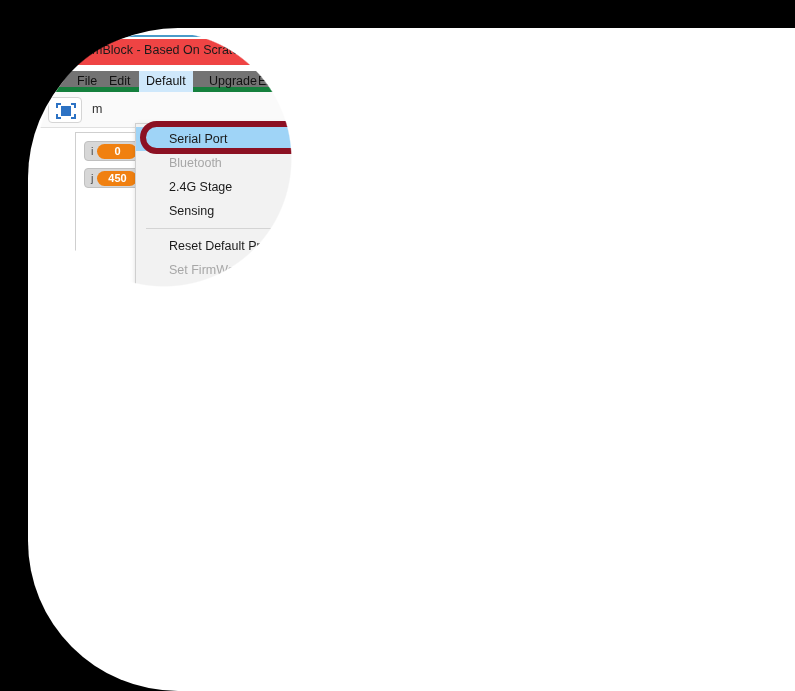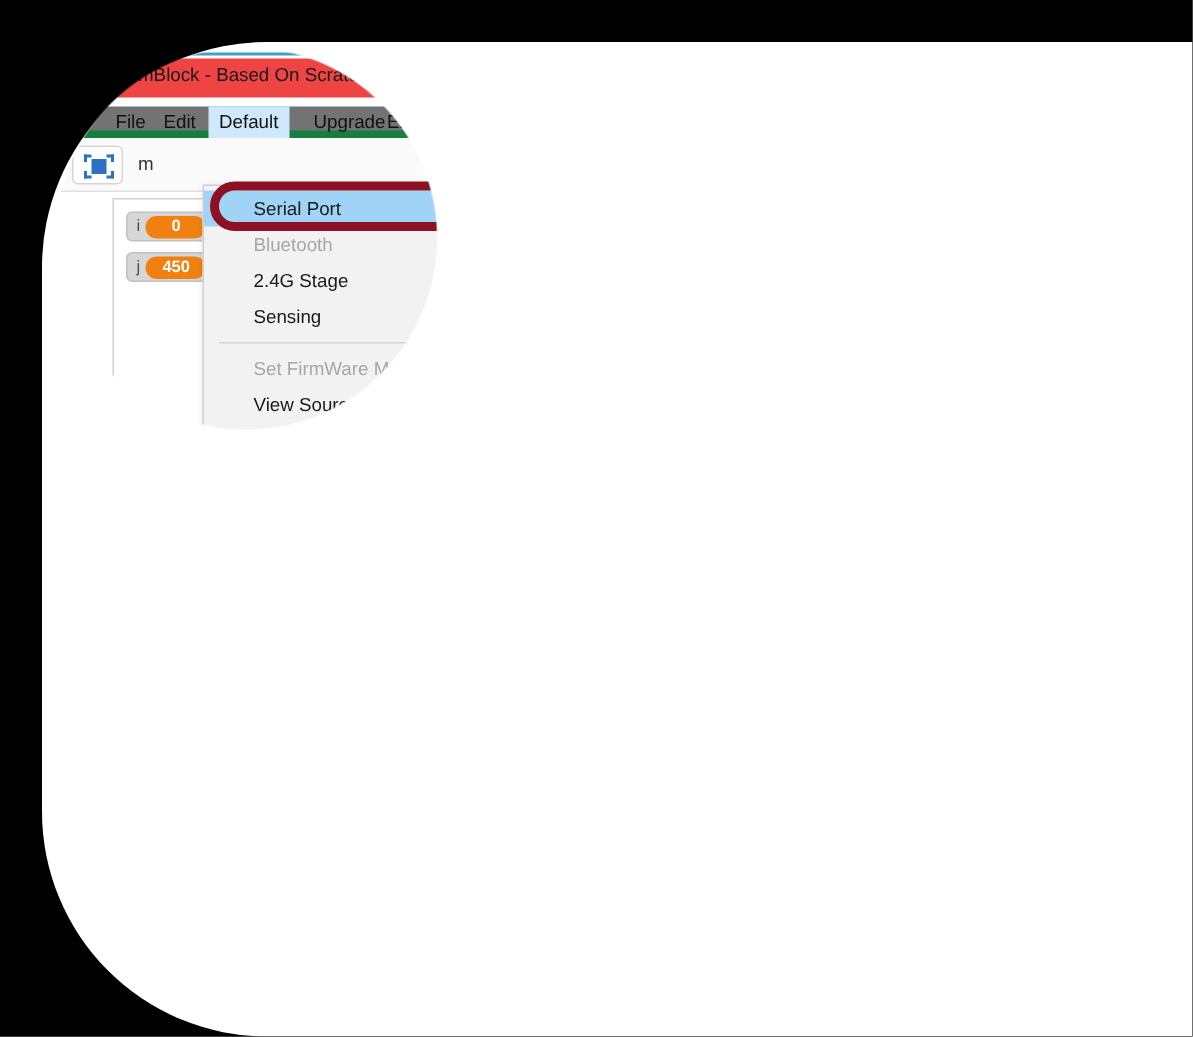--- a/index.html
+++ b/index.html
@@ -562,20 +562,24 @@
         </div>
         <div class="mi">
           <span>2.4G Stage</span>
           <span class="arr">›</span>
         </div>
         <div class="mi">
           <span>Sensing</span>
           <span class="arr">›</span>
         </div>
         <div class="mi-sep"></div>
+        <div class="mi">
+          <span>Reset Default Program</span>
+          <span class="arr">›</span>
+        </div>
         <div class="mi dis">
           <span>Set FirmWare Mode</span>
           <span class="arr">›</span>
         </div>
         <div class="mi">
           <span>View Source</span>
         </div>
         <div class="mi">
           <span>Install Arduino Driver</span>
         </div>

